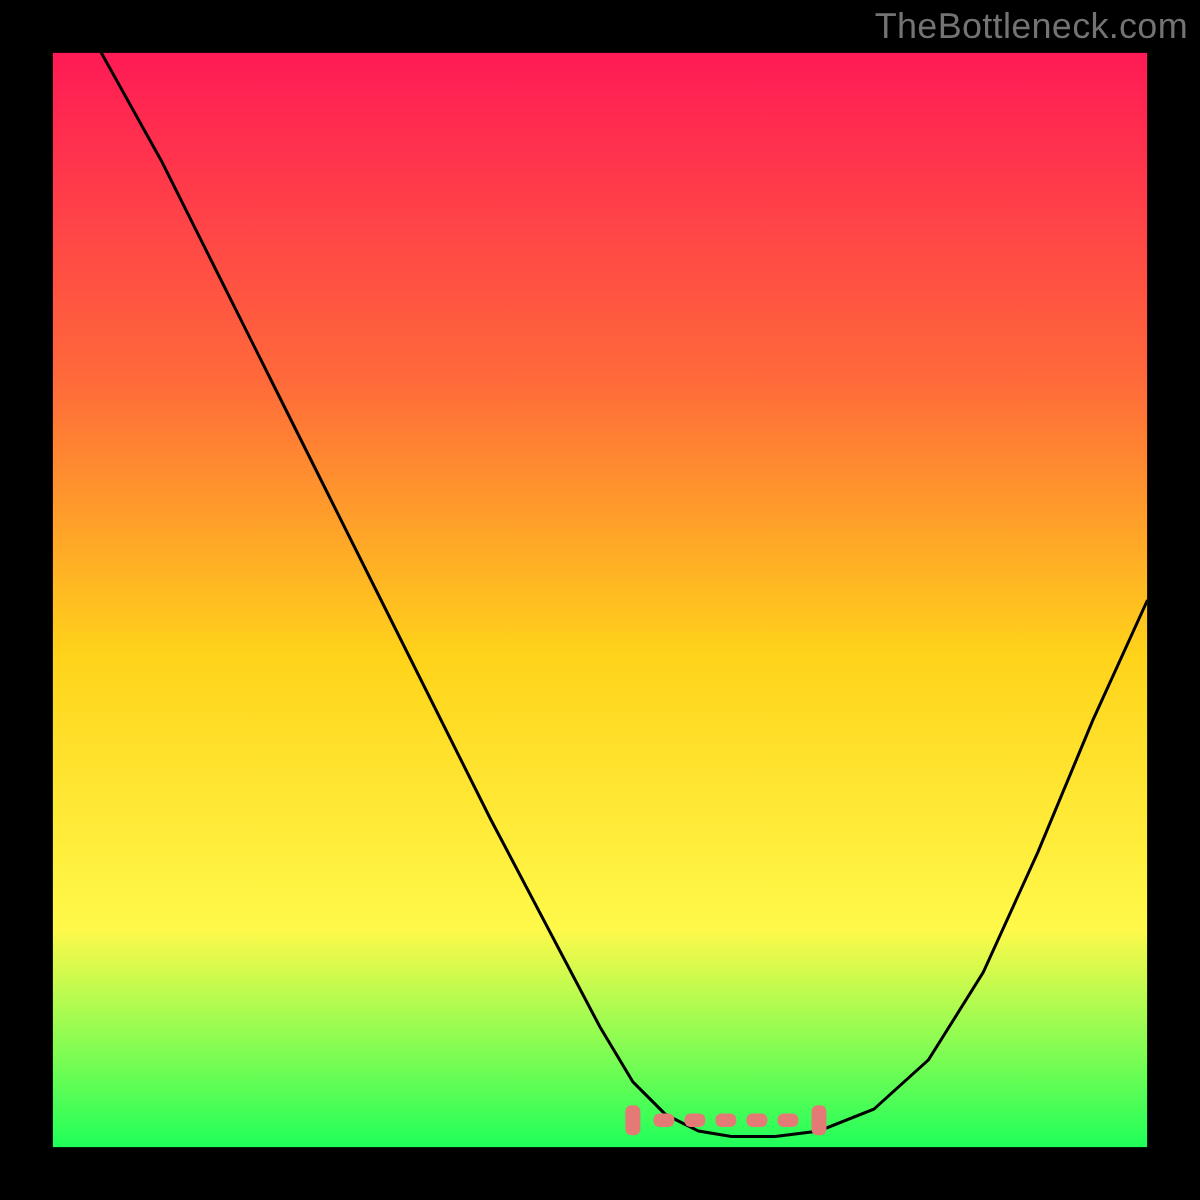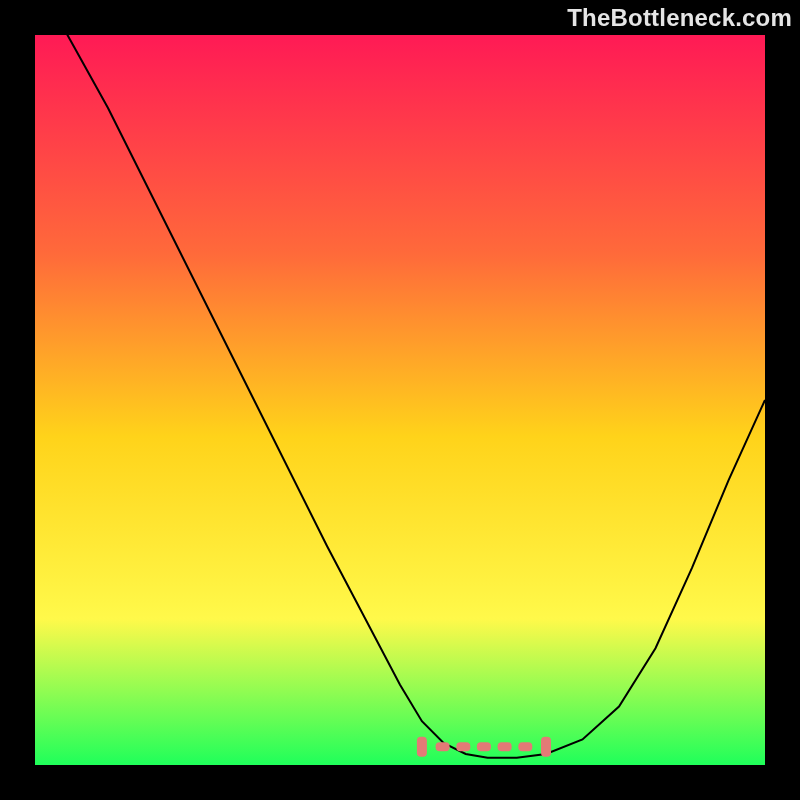--- a/index.html
+++ b/index.html
@@ -14,23 +14,23 @@
   .frame {
     position: relative;
     width: 800px;
     height: 800px;
     background: #000;
   }
   .watermark {
     position: absolute;
     top: 4px;
     right: 8px;
-    color: #e5e5e5;
+    color: #737373;
     font-size: 24px;
-    font-weight: bold;
+    font-weight: normal;
     z-index: 10;
     letter-spacing: 0.2px;
   }
   .plot-area {
     position: absolute;
     left: 35px;
     top: 35px;
     width: 730px;
     height: 730px;
     overflow: hidden;

